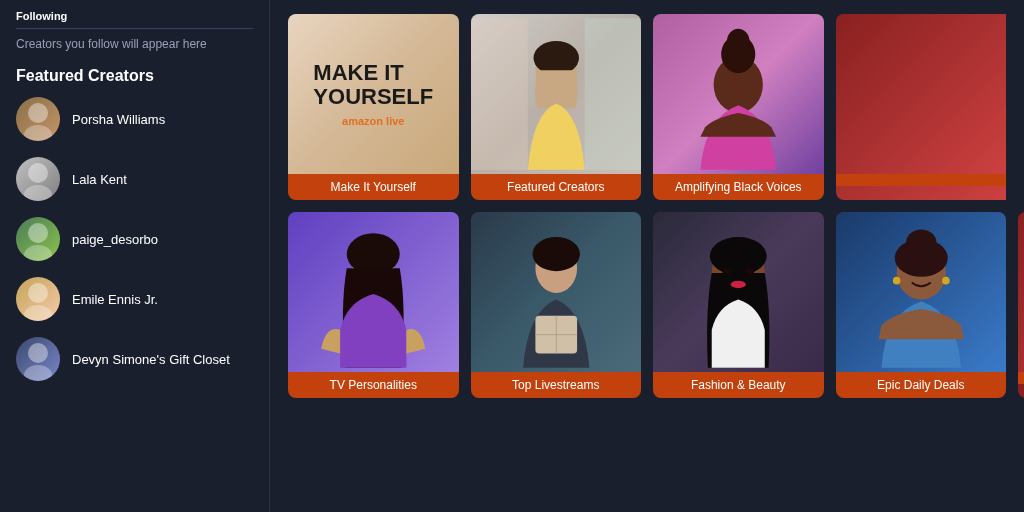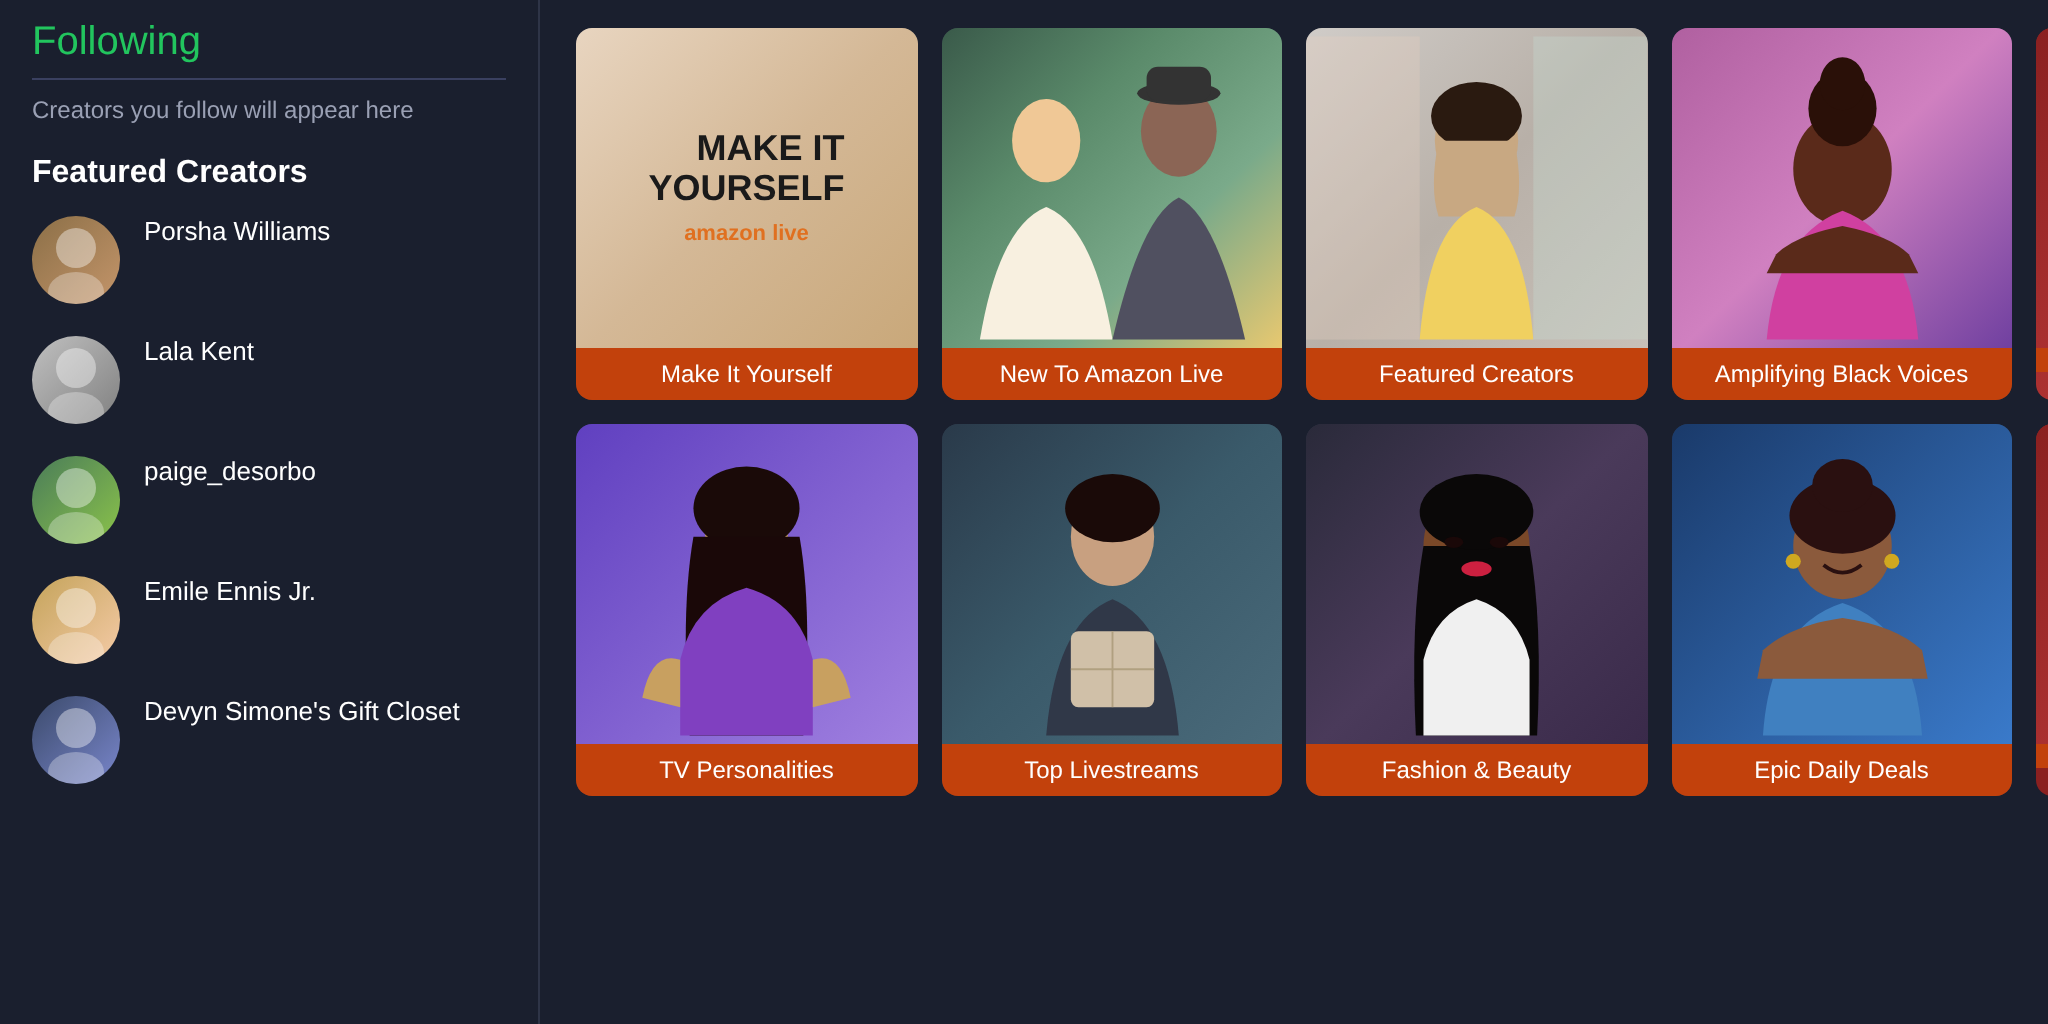--- a/index.html
+++ b/index.html
@@ -18,23 +18,23 @@
       width: 270px;
       min-width: 270px;
       background-color: #1a1f2e;
       padding: 10px 16px;
       border-right: 1px solid #2e3447;
       overflow-y: auto;
       flex-shrink: 0;
     }
 
     .sidebar-section-title {
-      font-size: 20px;
-      font-weight: normal;
-      color: #22c55e;
+      font-size: 11px;
+      font-weight: bold;
+      color: #ffffff;
       margin-bottom: 4px;
     }
 
     .sidebar-divider {
       border: none;
       border-top: 1px solid #3a4060;
       margin: 6px 0 8px 0;
     }
 
     .sidebar-subtitle {
@@ -45,21 +45,21 @@
 
     .featured-creators-title {
       font-size: 16px;
       font-weight: bold;
       color: #ffffff;
       margin-bottom: 12px;
     }
 
     .creator-item {
       display: flex;
-      align-items: flex-start;
+      align-items: center;
       gap: 12px;
       margin-bottom: 16px;
       cursor: pointer;
     }
 
     .creator-avatar {
       width: 44px;
       height: 44px;
       border-radius: 50%;
       overflow: hidden;
@@ -161,24 +161,24 @@
     .card-label {
       padding: 6px 8px;
       font-size: 12px;
       color: #ffffff;
       background-color: #c2410c;
       text-align: center;
     }
 
     
     .make-it-text {
-      font-size: 18px;
+      font-size: 22px;
       font-weight: 900;
       color: #1a1a1a;
-      text-align: right;
+      text-align: left;
       line-height: 1.1;
       text-transform: uppercase;
     }
     .amazon-live-text {
       font-size: 11px;
       color: #e07020;
       font-weight: bold;
       margin-top: 6px;
     }
 
@@ -259,36 +259,20 @@
     <div class="card">
       <div class="card-image card-make-it-yourself">
         <div style="text-align:center;">
           <div class="make-it-text">MAKE IT<br>YOURSELF</div>
           <div class="amazon-live-text">amazon live</div>
         </div>
       </div>
       <div class="card-label">Make It Yourself</div>
     </div>
 
-    <div class="card">
-      <div class="card-image card-new-amazon">
-        <svg class="card-svg-person" viewBox="0 0 180 160" xmlns="http://www.w3.org/2000/svg">
-
-          <ellipse cx="55" cy="55" rx="18" ry="22" fill="#f0c896"></ellipse>
-          <path d="M20 160 Q30 100 55 90 Q80 100 90 160Z" fill="#f8f0e0"></path>
-
-          <ellipse cx="125" cy="50" rx="20" ry="24" fill="#8B6555"></ellipse>
-          <path d="M90 160 Q105 95 125 85 Q145 95 160 160Z" fill="#505060"></path>
-
-          <ellipse cx="125" cy="30" rx="22" ry="6" fill="#333"></ellipse>
-          <rect x="108" y="16" width="34" height="18" rx="6" fill="#333"></rect>
-        </svg>
-      </div>
-      <div class="card-label">New To Amazon Live</div>
-    </div>
 
     <div class="card">
       <div class="card-image card-featured">
         <svg class="card-svg-person" viewBox="0 0 180 160" xmlns="http://www.w3.org/2000/svg">
 
           <ellipse cx="90" cy="55" rx="22" ry="26" fill="#c8a882"></ellipse>
 
           <ellipse cx="90" cy="42" rx="24" ry="18" fill="#2a1a10"></ellipse>
           <path d="M70 55 Q65 80 70 95 L110 95 Q115 80 110 55Z" fill="#c8a882"></path>
 

